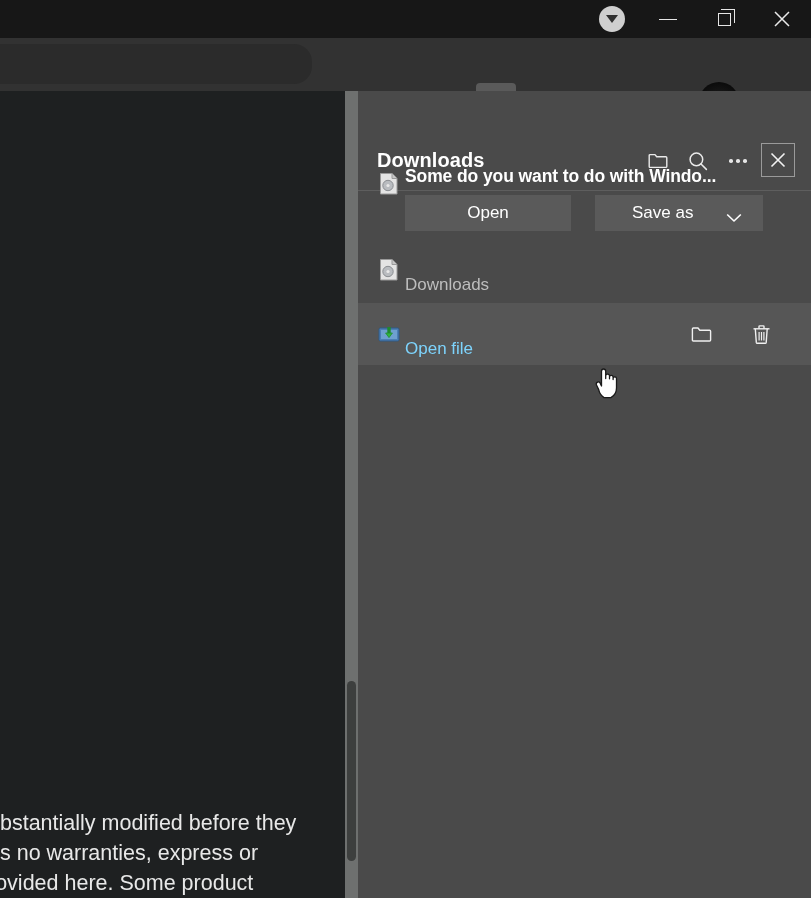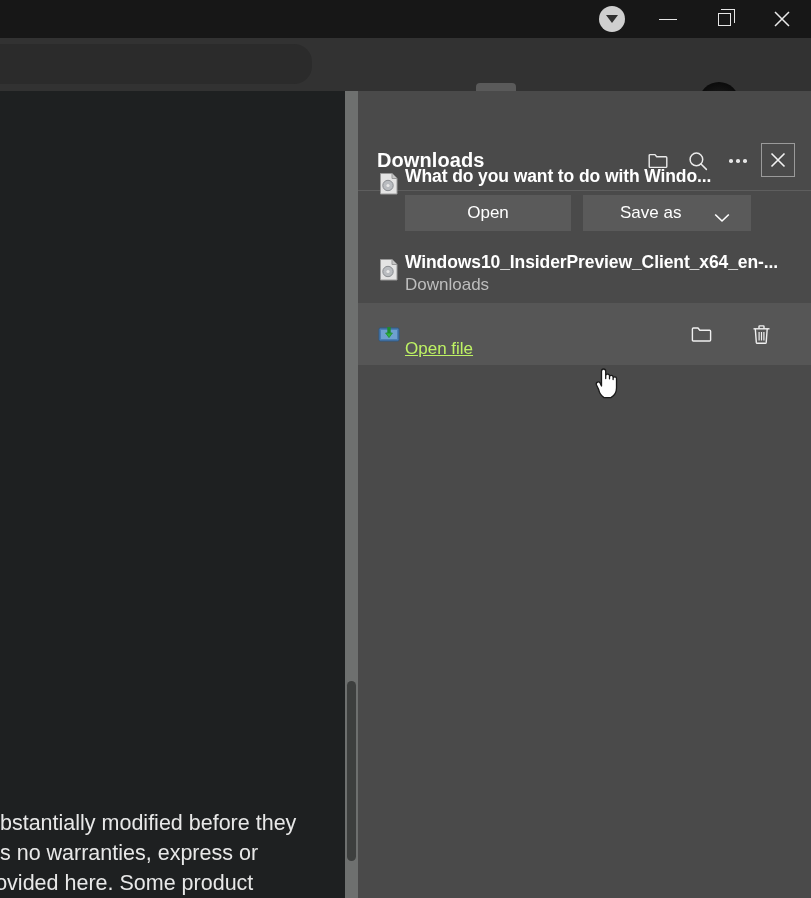--- a/index.html
+++ b/index.html
@@ -129,27 +129,27 @@
   .dl-item .fname {
     position: absolute; left: 47px; top: 13px;
     color: #ffffff; font-size: 17.5px; font-weight: bold;
     white-space: nowrap; letter-spacing: -.1px;
   }
   .dl-item .fsub {
     position: absolute; left: 47px; top: 36px;
     font-size: 17px; color: #bdbdbd;
   }
   .dl-item .fsub.link {
-    color: #bef264; text-decoration: underline; text-align: center;
+    color: #7dd3fc;  text-align: center;
   }
   .item1 { top: 62px; height: 86px; }
   .item2 { top: 148px; height: 64px; }
   .item3 { top: 212px; height: 62px; background: #565656; }
 
-  .btn-row { position: absolute; left: 47px; top: 42px; display: flex; gap: 12px; }
+  .btn-row { position: absolute; left: 47px; top: 42px; display: flex; gap: 24px; }
   .btn {
     background: #5a5a5a; color: #ffffff; border: none;
     height: 36px; font-size: 17px; font-family: "Liberation Sans", sans-serif;
     display: flex; align-items: center; justify-content: center;
     cursor: default;
   }
   .btn-open { width: 166px; }
   .btn-saveas { width: 168px; position: relative; justify-content: flex-start; padding-left: 37px; }
   .btn-saveas .chev { position: absolute; right: 21px; top: 13px; }
 
@@ -327,21 +327,21 @@
 
     <div class="dl-item item1">
       <div class="ficon">
         <svg width="26" height="26" viewBox="0 0 26 26">
           <path d="M4.5 2.5 H16 L21 7.5 V23 H4.5 Z" fill="#e4e4e4" stroke="#9a9a9a" stroke-width="1"></path>
           <path d="M16 2.5 V7.5 H21" fill="#c6c6c6" stroke="#9a9a9a" stroke-width="1"></path>
           <circle cx="12" cy="14.5" r="5.2" fill="#b9bcc0" stroke="#8b8e92" stroke-width="1"></circle>
           <circle cx="12" cy="14.5" r="1.6" fill="#e8e8e8"></circle>
         </svg>
       </div>
-      <div class="fname">What do you want to do with Windo...</div>
+      <div class="fname">Some do you want to do with Windo...</div>
       <div class="btn-row">
         <button class="btn btn-open">Open</button>
         <button class="btn btn-saveas">
           <span>Save as</span>
           <span class="chev">
             <svg width="16" height="10" viewBox="0 0 16 10">
               <path d="M1.2 1.5 L8 8 L14.8 1.5" stroke="#ffffff" stroke-width="1.6" fill="none" stroke-linejoin="round"></path>
             </svg>
           </span>
         </button>
@@ -350,21 +350,20 @@
 
     <div class="dl-item item2">
       <div class="ficon">
         <svg width="26" height="26" viewBox="0 0 26 26">
           <path d="M4.5 2.5 H16 L21 7.5 V23 H4.5 Z" fill="#e4e4e4" stroke="#9a9a9a" stroke-width="1"></path>
           <path d="M16 2.5 V7.5 H21" fill="#c6c6c6" stroke="#9a9a9a" stroke-width="1"></path>
           <circle cx="12" cy="14.5" r="5.2" fill="#b9bcc0" stroke="#8b8e92" stroke-width="1"></circle>
           <circle cx="12" cy="14.5" r="1.6" fill="#e8e8e8"></circle>
         </svg>
       </div>
-      <div class="fname">Windows10_InsiderPreview_Client_x64_en-...</div>
       <div class="fsub">Downloads</div>
     </div>
 
     <div class="dl-item item3">
       <div class="ficon">
         <svg width="26" height="26" viewBox="0 0 26 26">
           <rect x="3" y="7" width="20" height="13" rx="1.5" fill="#4c7fb5" stroke="#2e5a86" stroke-width="1"></rect>
           <rect x="5" y="9" width="16" height="9" fill="#6ea0cf"></rect>
           <path d="M13 6 V13.5" stroke="#1f8a2e" stroke-width="3.4"></path>
           <path d="M9.6 12 L13 16.6 L16.4 12 Z" fill="#2fb63f" stroke="#1f8a2e" stroke-width="0.8"></path>

